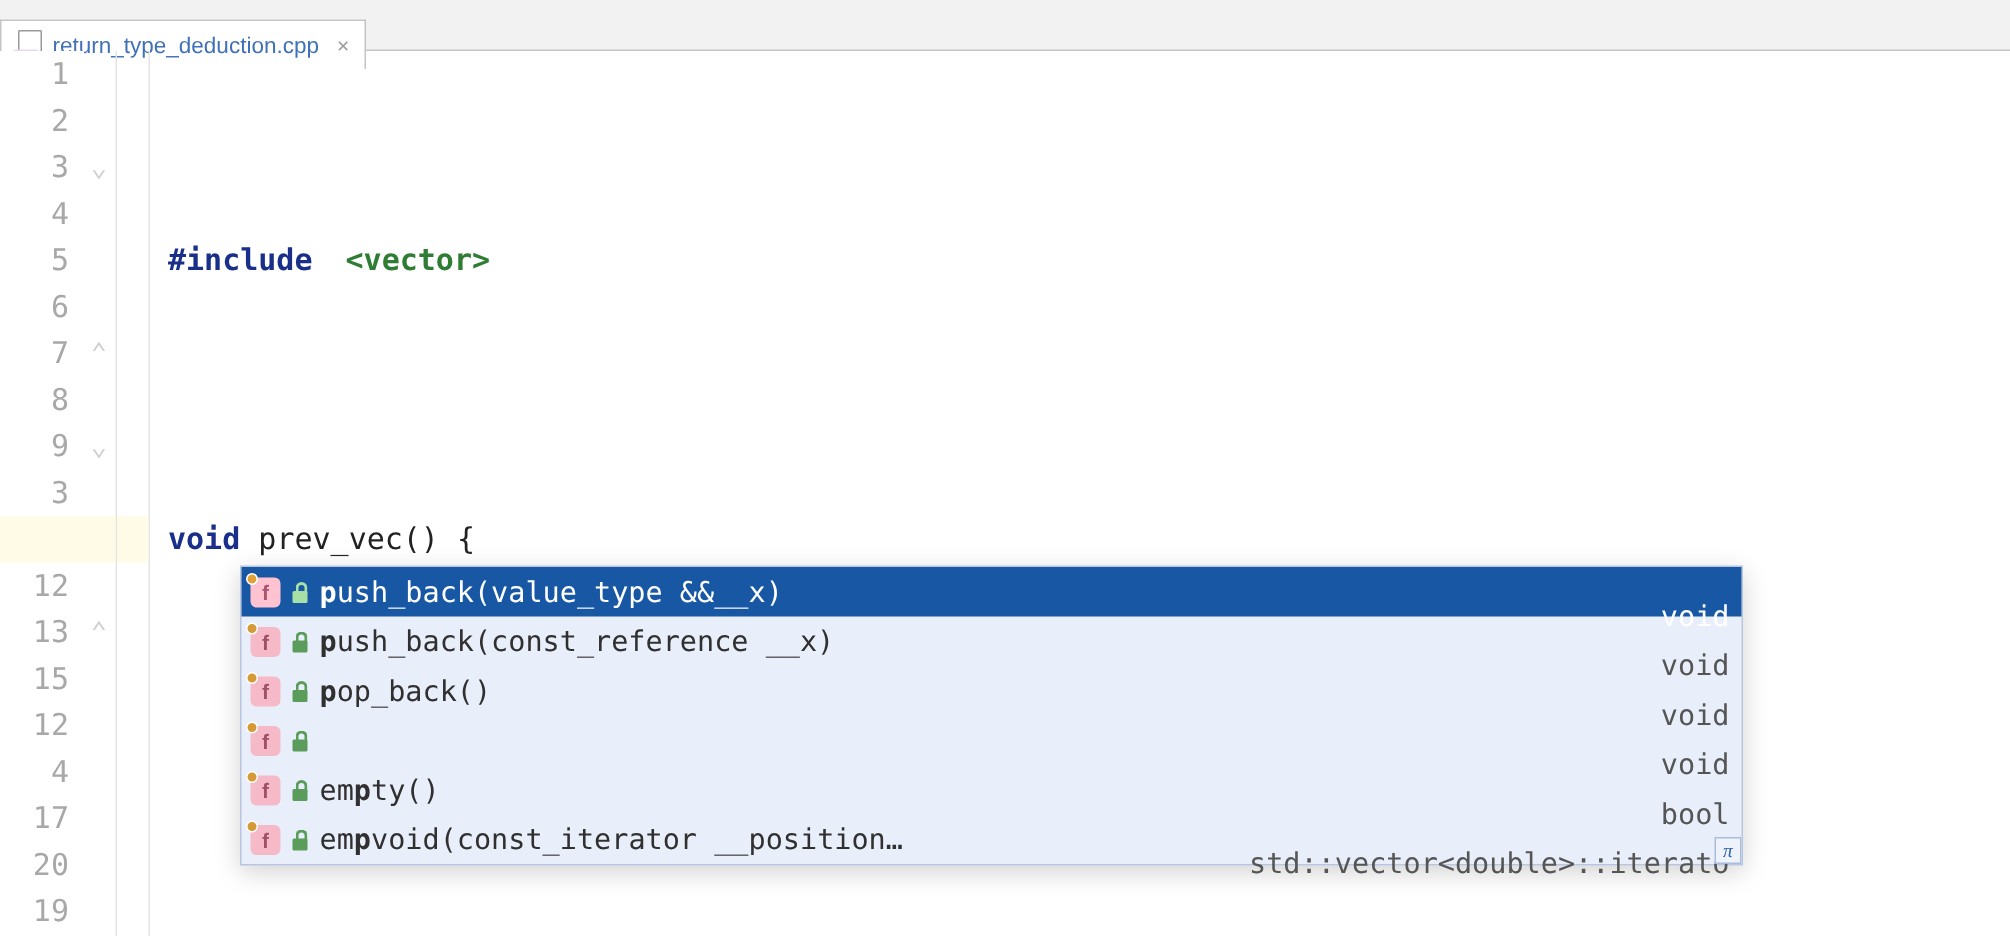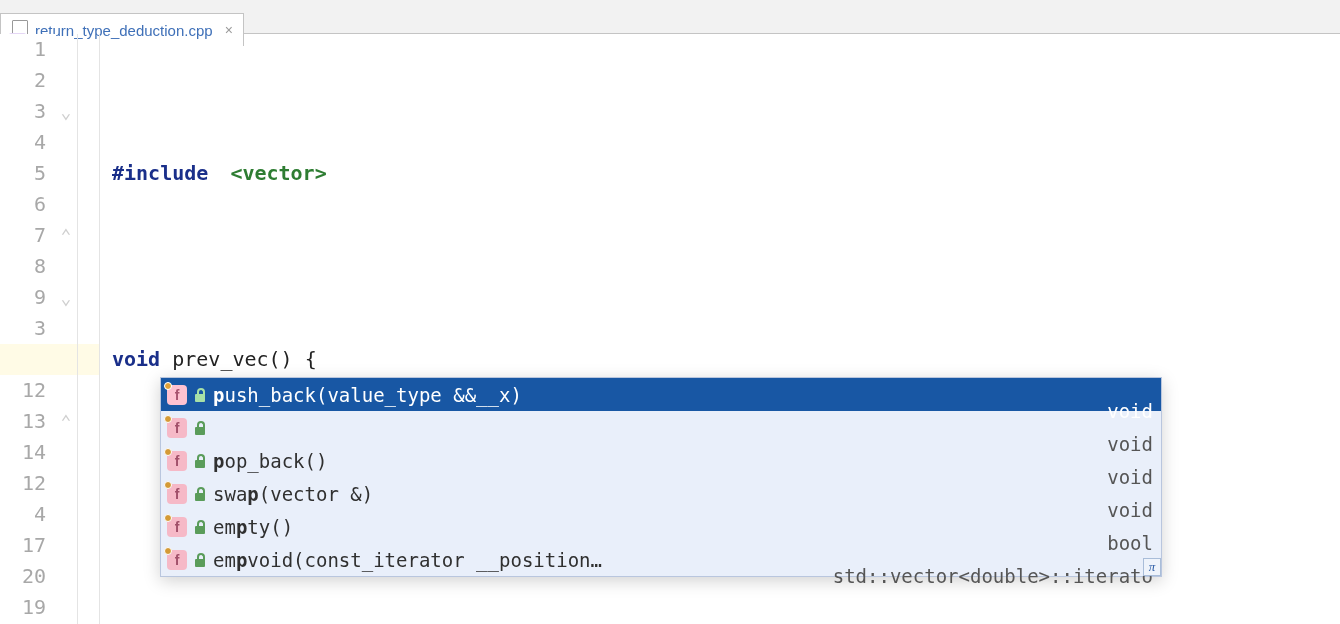--- a/index.html
+++ b/index.html
@@ -282,21 +282,21 @@
       <div class="gl">4</div>
       <div class="gl">5</div>
       <div class="gl">6</div>
       <div class="gl">7</div>
       <div class="gl">8</div>
       <div class="gl">9</div>
       <div class="gl">3</div>
       <div class="gl">11</div>
       <div class="gl">12</div>
       <div class="gl">13</div>
-      <div class="gl">14</div>
+      <div class="gl">15</div>
       <div class="gl">12</div>
       <div class="gl">4</div>
       <div class="gl">17</div>
       <div class="gl">20</div>
       <div class="gl">19</div>
     </div>
 
   <div class="fold-col" style="position:relative">
     <div class="hl-gutter"></div>
     <div class="fold top0">⌄</div>
@@ -342,38 +342,38 @@
       <span class="lock"></span>
       <span class="label"><span></span><span class="match-p">p</span><span>ush_back(value_type &amp;&amp;__x)</span></span>
       <span class="spacer"></span>
       <span class="rtype">void</span>
     </div>
     <div class="row">
       <span class="f-badge">
         <span class="f-letter">f</span>
       </span>
       <span class="lock"></span>
+      <span class="label"><span></span><span class="match-p">p</span><span>ush_back(const_reference __x)</span></span>
       <span class="spacer"></span>
       <span class="rtype">void</span>
     </div>
     <div class="row">
       <span class="f-badge">
         <span class="f-letter">f</span>
       </span>
       <span class="lock"></span>
       <span class="label"><span></span><span class="match-p">p</span><span>op_back()</span></span>
       <span class="spacer"></span>
       <span class="rtype">void</span>
     </div>
     <div class="row">
       <span class="f-badge">
         <span class="f-letter">f</span>
       </span>
       <span class="lock"></span>
-      <span class="label"><span>swa</span><span class="match-p">p</span><span>(vector &amp;)</span></span>
       <span class="spacer"></span>
       <span class="rtype">void</span>
     </div>
     <div class="row">
       <span class="f-badge">
         <span class="f-letter">f</span>
       </span>
       <span class="lock"></span>
       <span class="label"><span>em</span><span class="match-p">p</span><span>ty()</span></span>
       <span class="spacer"></span>

